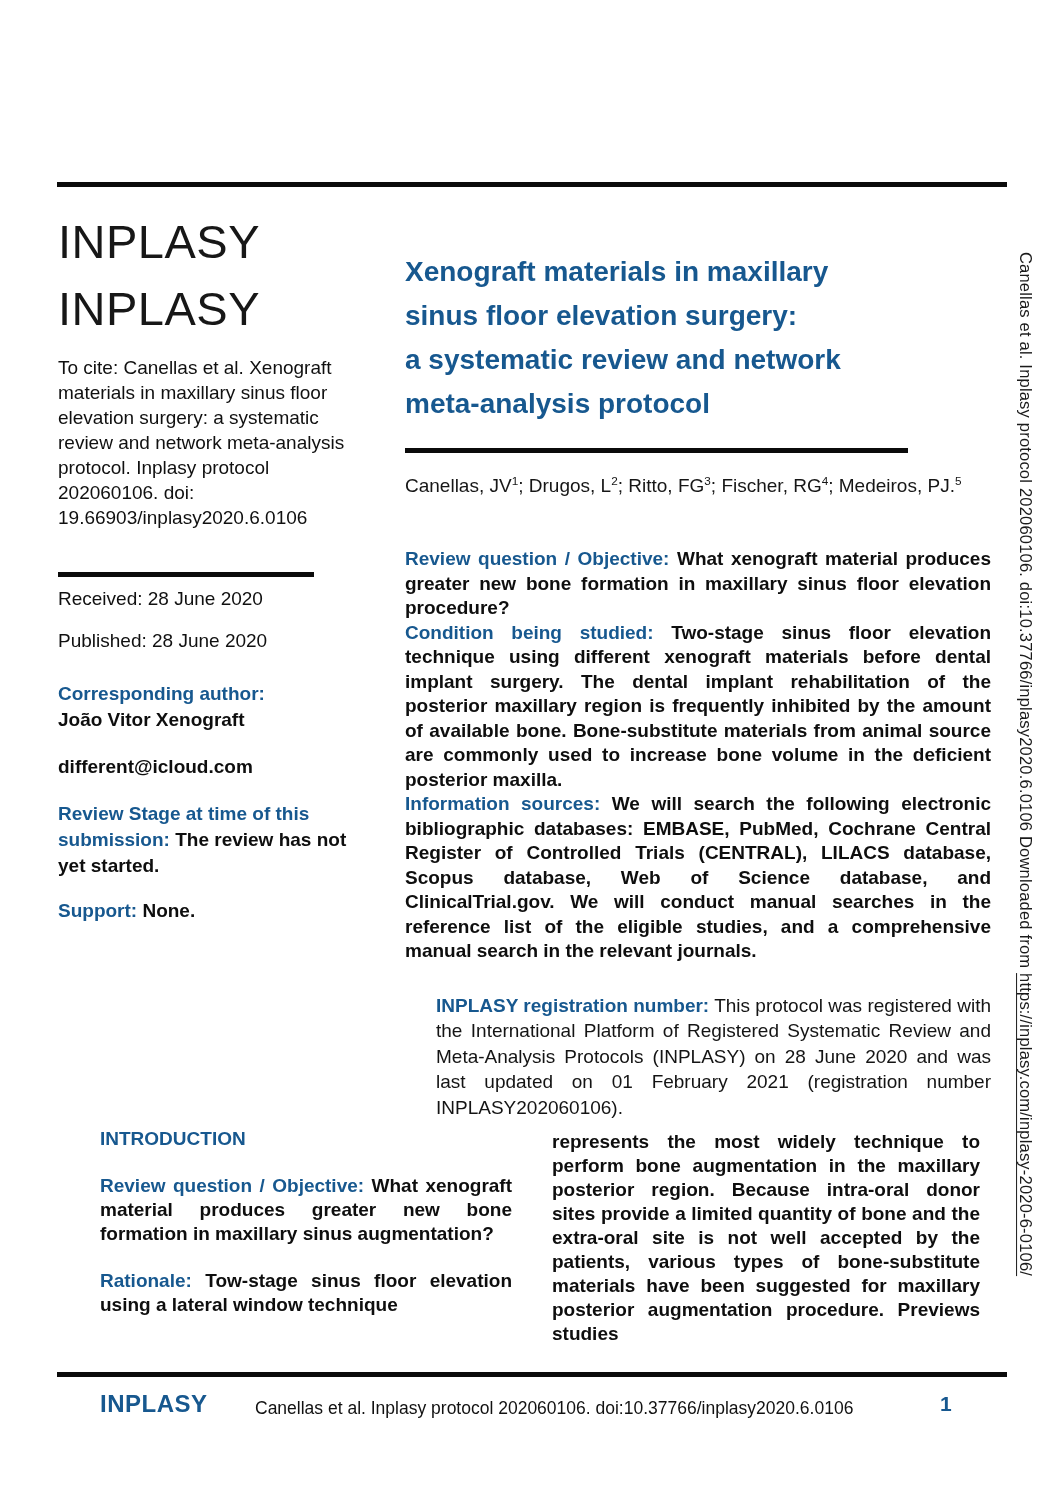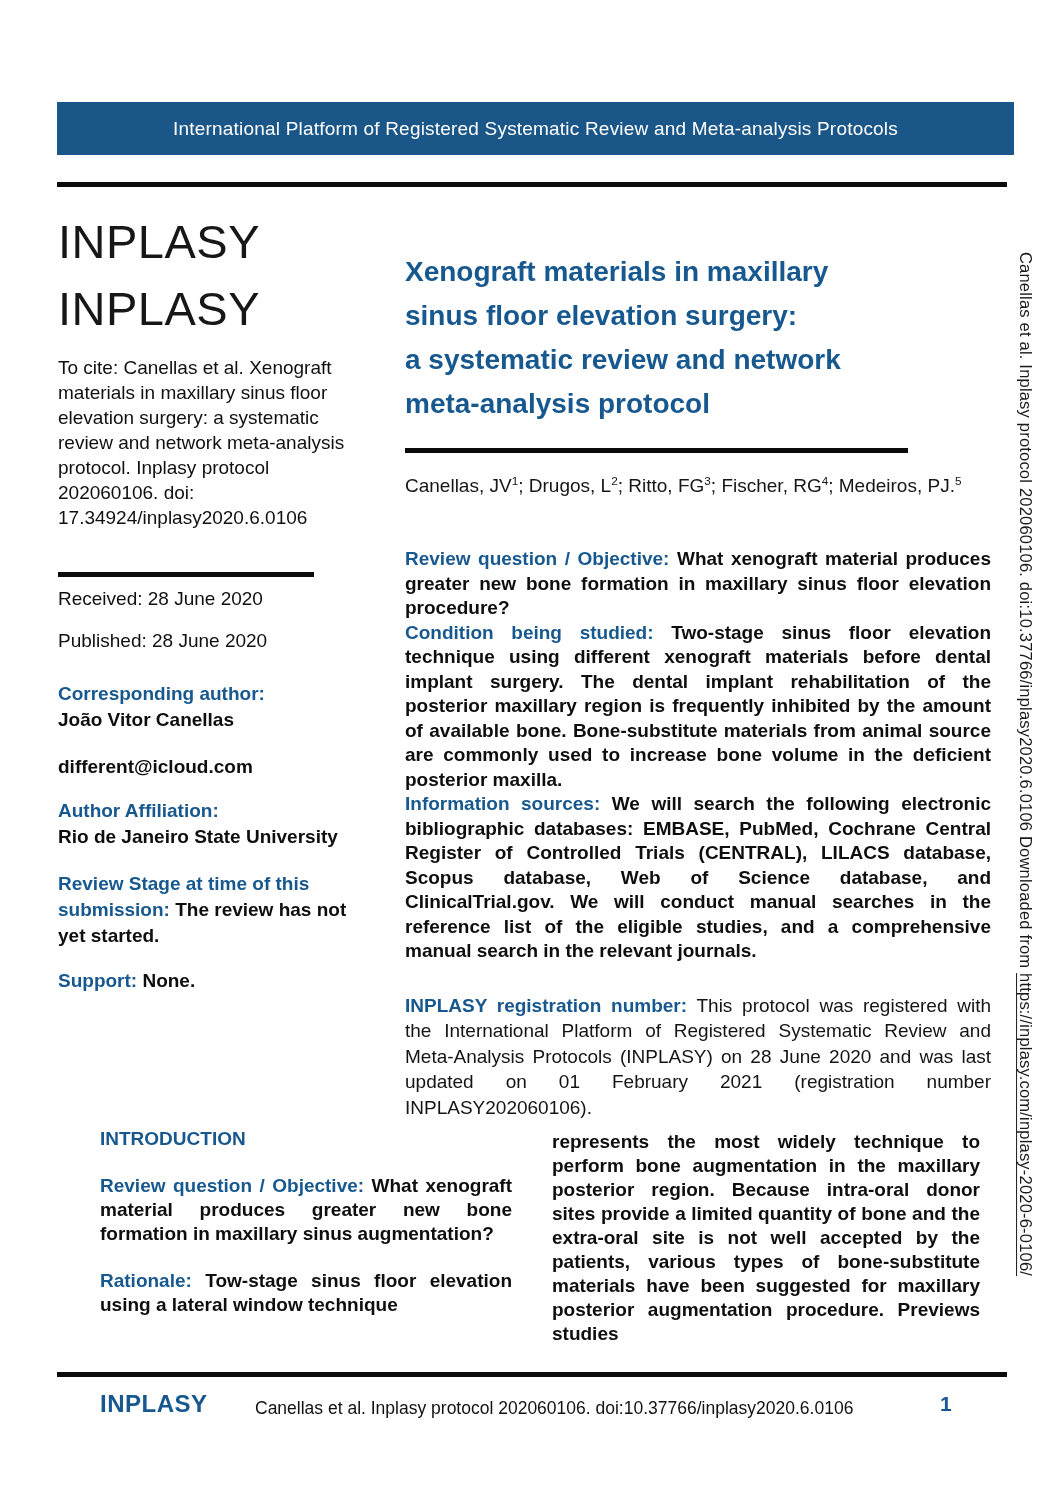--- a/index.html
+++ b/index.html
@@ -42,21 +42,21 @@
 
   
   .main-col { position:absolute; left:405px; top:250px; width:586px; }
   .title { font-size:28px; line-height:44px; font-weight:bold; color:var(--label-blue); }
   .title span { display:block; }
   .rule-title { margin-top:22px; width:503px; }
   .authors { margin-top:21px; font-size:19px; color:#161616; font-weight:400; }
   .authors sup { font-size:0.62em; }
   .abstract { margin-top:50px; }
   .para { font-size:19px; line-height:24.5px; font-weight:bold; text-align:justify; color:#0e0e0e; }
-  .registration { margin-top:29px; font-size:19px; line-height:25.5px; font-weight:400; text-align:justify; color:#141414; }
+  .registration { margin-top:29px; font-size:19px; line-height:25.5px; font-weight:400; text-align:justify; color:#141414;margin-left:31px; }
 
   
   .intro-col1 { position:absolute; left:100px; top:1128px; width:412px; }
   .intro-col2 { position:absolute; left:552px; top:1130px; width:428px; }
   .intro-heading { font-size:19px; font-weight:bold; color:var(--label-blue); }
   .ipara { line-height:24px; }
   .ip1 { margin-top:24px; }
   .ip2 { margin-top:23px; }
 
   
@@ -70,50 +70,43 @@
   
   .f-brand { position:absolute; left:100px; top:1390px; font-size:24px; font-weight:bold; color:var(--label-blue); letter-spacing:0.5px; }
   .f-cite  { position:absolute; left:255px; top:1398px; font-size:17.5px; color:#111; }
   .f-page  { position:absolute; left:940px; top:1392px; font-size:21px; font-weight:bold; color:var(--label-blue); }
 </style>
 </head>
 <body>
 
 <div class="page">
 
-  <header class="banner">
-    <span>International Platform of Registered Systematic Review and Meta-analysis Protocols</span>
-  </header>
 
   <div class="rule rule-top"></div>
 
   <aside class="left-col">
     <div class="masthead">
       <div>INPLASY</div>
       <div>INPLASY</div>
     </div>
 
-    <p class="cite">To cite: Canellas et al. Xenograft materials in maxillary sinus floor elevation surgery: a systematic review and network meta-analysis protocol. Inplasy protocol 202060106. doi: 17.34924/inplasy2020.6.0106</p>
+    <p class="cite">To cite: Canellas et al. Xenograft materials in maxillary sinus floor elevation surgery: a systematic review and network meta-analysis protocol. Inplasy protocol 202060106. doi: 19.66903/inplasy2020.6.0106</p>
 
     <div class="rule rule-left"></div>
 
     <p class="plain received">Received: 28 June 2020</p>
     <p class="plain published">Published: 28 June 2020</p>
 
     <p class="field f-corr">
       <span class="lbl">Corresponding author:</span><br>
-      <span>João Vitor Canellas</span>
+      <span>João Vitor Xenograft</span>
     </p>
 
     <p class="field f-mail">different@icloud.com</p>
 
-    <p class="field f-affil">
-      <span class="lbl">Author Affiliation:</span><br>
-      <span>Rio de Janeiro State University</span>
-    </p>
 
     <p class="field f-stage">
       <span class="lbl">Review Stage at time of this submission:</span>
       <span>The review has not yet started.</span>
     </p>
 
     <p class="field f-supp">
       <span class="lbl">Support:</span>
       <span>None.</span>
     </p>

